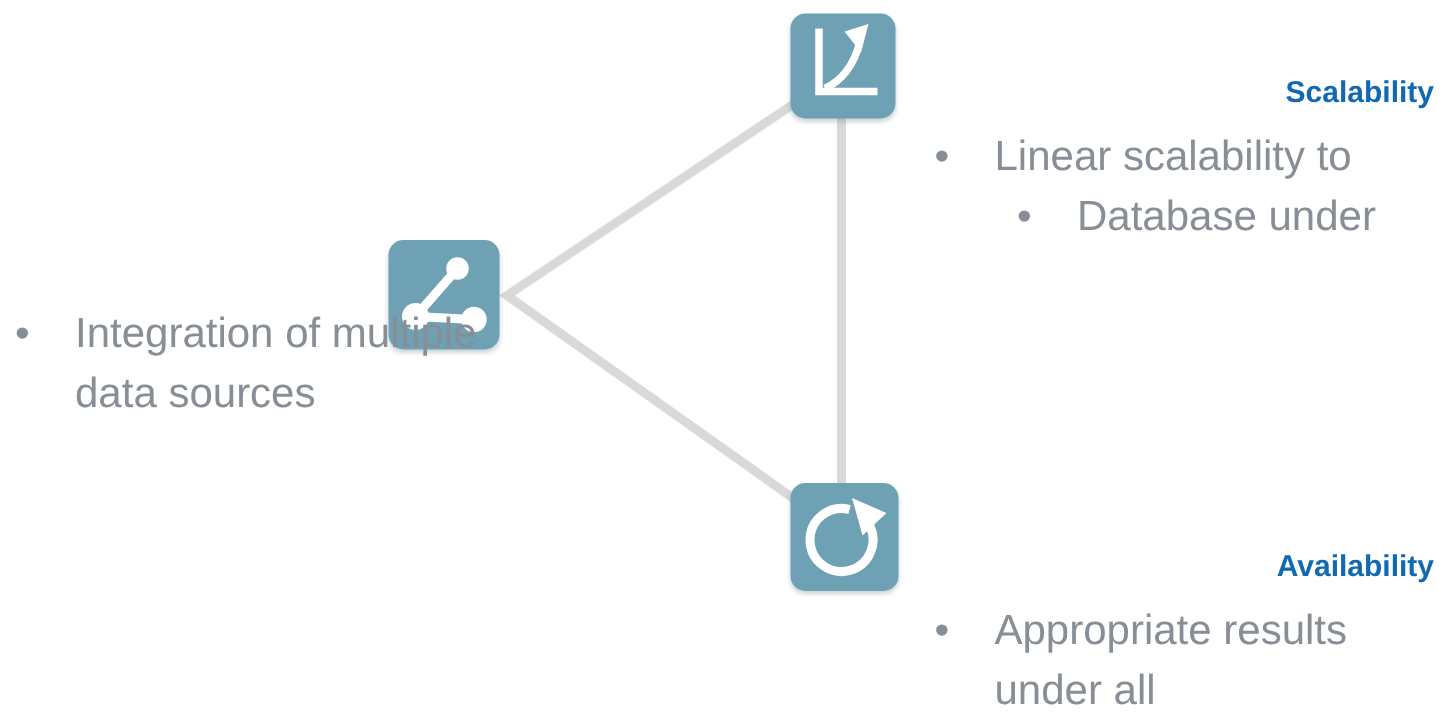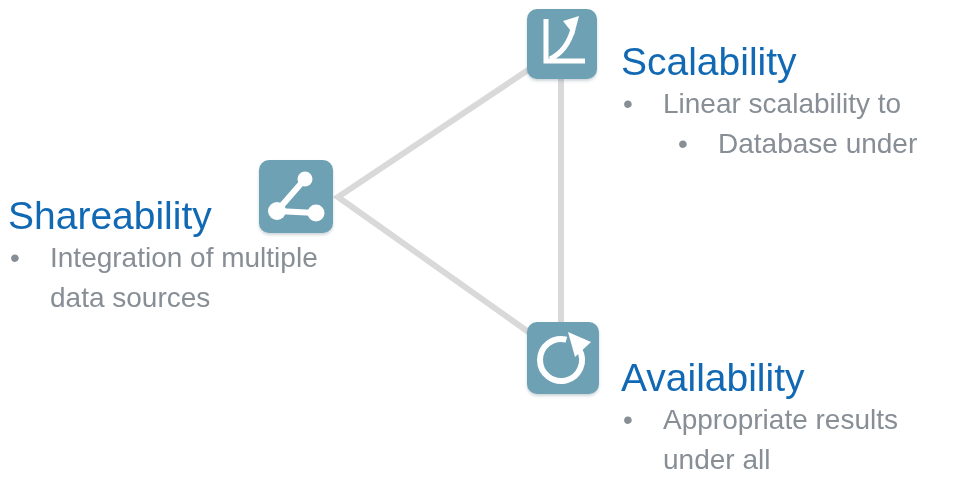--- a/index.html
+++ b/index.html
@@ -28,24 +28,25 @@
   .icon svg{display:block;width:100%;height:100%;}
   #icon-scalability{left:527px;top:9px;width:70px;height:70px;}
   #icon-shareability{left:259px;top:160px;width:74px;height:73px;}
   #icon-availability{left:527px;top:322px;width:72px;height:72px;}
   .txt{position:absolute;}
   #sec-scalability{left:621px;top:44px;width:335px;}
   #sec-shareability{left:8px;top:198px;width:352px;}
   #sec-availability{left:621px;top:360px;width:335px;}
   .title{
     margin:0;
-    font-size:39px;
+    font-size:20px;
     line-height:36px;
-    font-weight:400;
+    font-weight:700;
     color:var(--accent-blue,#1169B4);
+    text-align:right;
   }
   .bullets{
     list-style:none;
     margin:4px 0 0 0;
     padding:0;
     color:var(--text-gray,#878E96);
     font-size:28px;
     line-height:40px;
     font-weight:300;
   }
@@ -96,21 +97,20 @@
 
   <section class="txt" id="sec-scalability">
     <h2 class="title">Scalability</h2>
     <ul class="bullets">
       <li class="l1">Linear scalability to</li>
       <li class="l2">Database under</li>
     </ul>
   </section>
 
   <section class="txt" id="sec-shareability">
-    <h2 class="title">Shareability</h2>
     <ul class="bullets">
       <li class="l1">Integration of multiple data sources</li>
     </ul>
   </section>
 
   <section class="txt" id="sec-availability">
     <h2 class="title">Availability</h2>
     <ul class="bullets">
       <li class="l1">Appropriate results under all circumstances</li>
     </ul>

